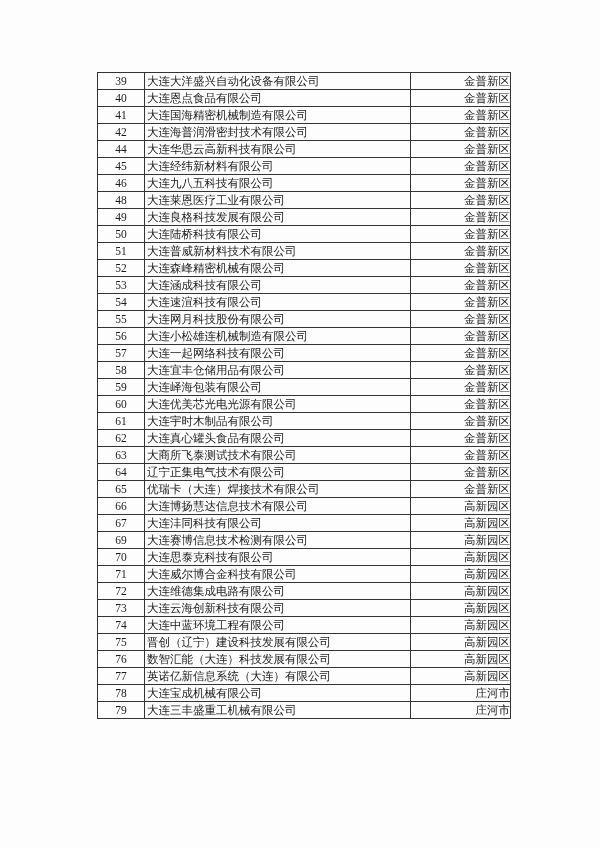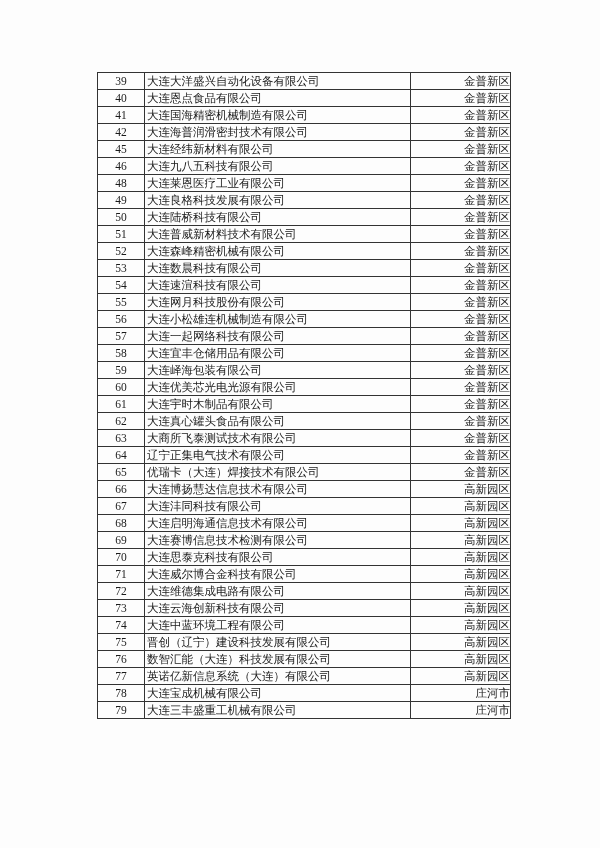--- a/index.html
+++ b/index.html
@@ -75,20 +75,25 @@
     <td class="col-no">41</td>
     <td class="col-name">大连国海精密机械制造有限公司</td>
     <td class="col-area">金普新区</td>
   </tr>
         <tr>
     <td class="col-no">42</td>
     <td class="col-name">大连海普润滑密封技术有限公司</td>
     <td class="col-area">金普新区</td>
   </tr>
         <tr>
+    <td class="col-no">44</td>
+    <td class="col-name">大连华思云高新科技有限公司</td>
+    <td class="col-area">金普新区</td>
+  </tr>
+        <tr>
     <td class="col-no">45</td>
     <td class="col-name">大连经纬新材料有限公司</td>
     <td class="col-area">金普新区</td>
   </tr>
         <tr>
     <td class="col-no">46</td>
     <td class="col-name">大连九八五科技有限公司</td>
     <td class="col-area">金普新区</td>
   </tr>
         <tr>
@@ -111,21 +116,21 @@
     <td class="col-name">大连普威新材料技术有限公司</td>
     <td class="col-area">金普新区</td>
   </tr>
         <tr>
     <td class="col-no">52</td>
     <td class="col-name">大连森峰精密机械有限公司</td>
     <td class="col-area">金普新区</td>
   </tr>
         <tr>
     <td class="col-no">53</td>
-    <td class="col-name">大连数晨科技有限公司</td>
+    <td class="col-name">大连涵成科技有限公司</td>
     <td class="col-area">金普新区</td>
   </tr>
         <tr>
     <td class="col-no">54</td>
     <td class="col-name">大连速渲科技有限公司</td>
     <td class="col-area">金普新区</td>
   </tr>
         <tr>
     <td class="col-no">55</td>
     <td class="col-name">大连网月科技股份有限公司</td>
@@ -182,25 +187,20 @@
     <td class="col-area">金普新区</td>
   </tr>
         <tr>
     <td class="col-no">66</td>
     <td class="col-name">大连博扬慧达信息技术有限公司</td>
     <td class="col-area">高新园区</td>
   </tr>
         <tr>
     <td class="col-no">67</td>
     <td class="col-name">大连沣同科技有限公司</td>
-    <td class="col-area">高新园区</td>
-  </tr>
-        <tr>
-    <td class="col-no">68</td>
-    <td class="col-name">大连启明海通信息技术有限公司</td>
     <td class="col-area">高新园区</td>
   </tr>
         <tr>
     <td class="col-no">69</td>
     <td class="col-name">大连赛博信息技术检测有限公司</td>
     <td class="col-area">高新园区</td>
   </tr>
         <tr>
     <td class="col-no">70</td>
     <td class="col-name">大连思泰克科技有限公司</td>

